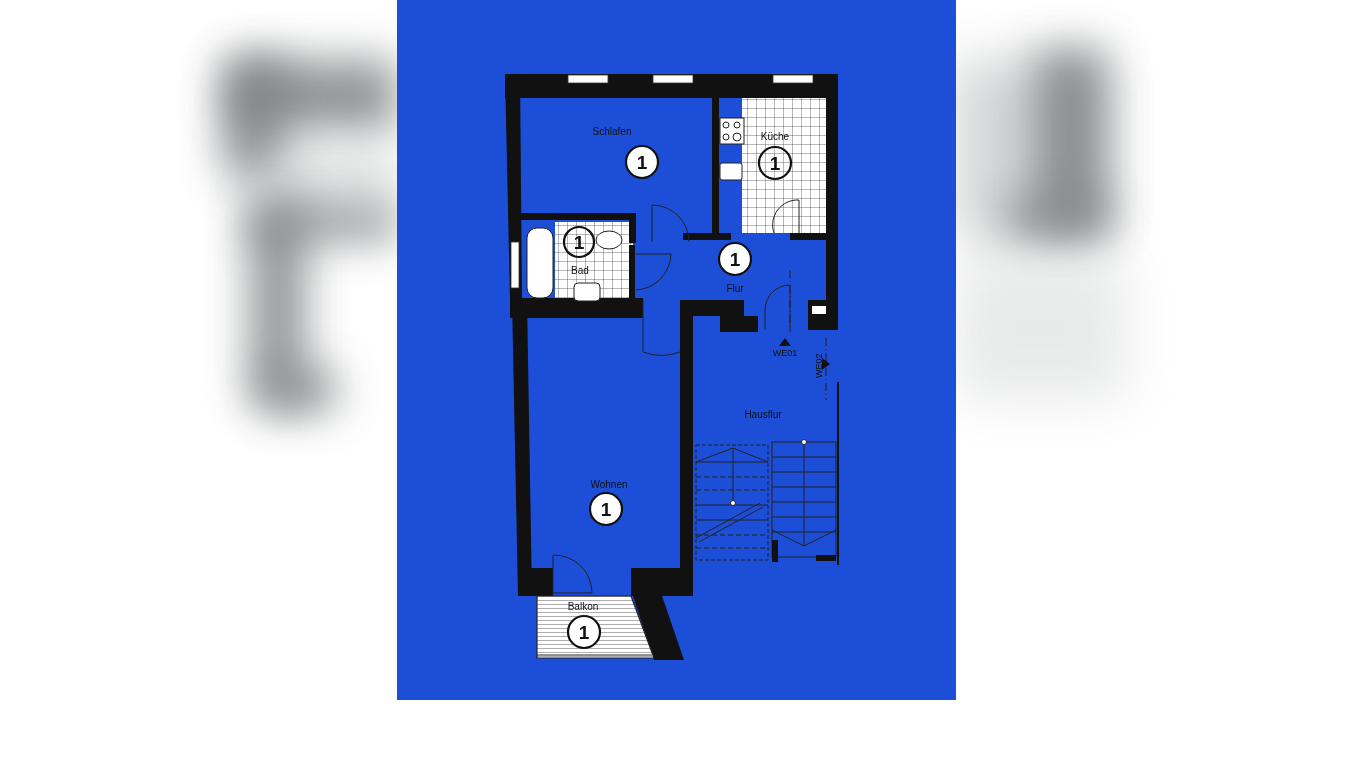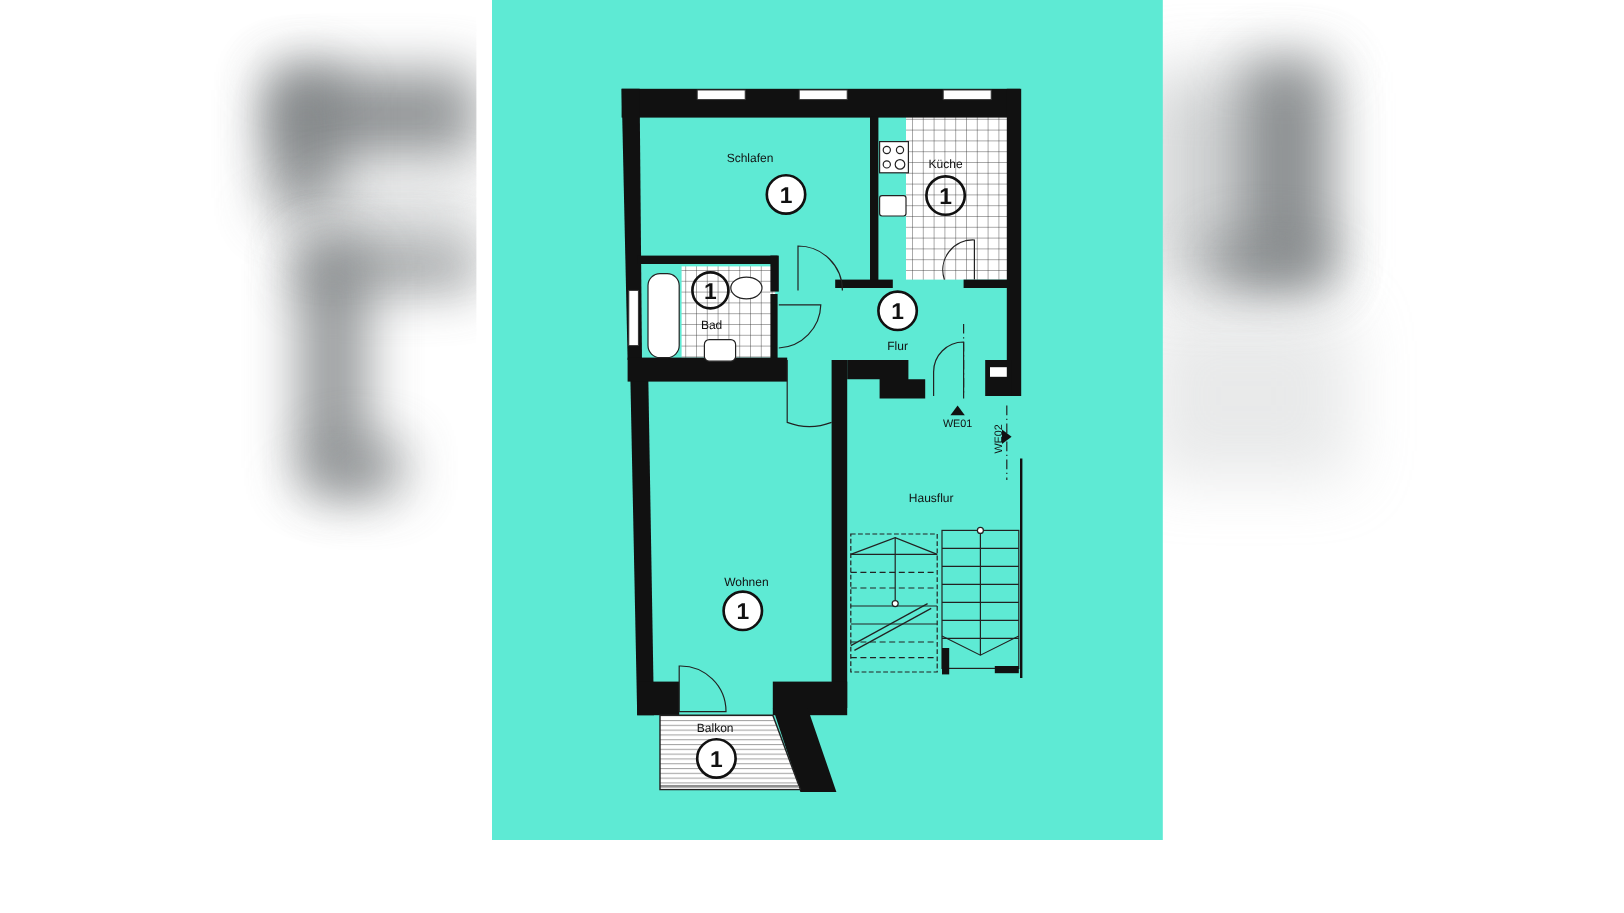--- a/index.html
+++ b/index.html
@@ -12,21 +12,21 @@
       position: absolute; top: 0; height: 761px; overflow: hidden;
       background: #ffffff;
     }
     .blur-side.left { left: 0; width: 397px; }
     .blur-side.right { left: 956px; width: 397px; }
     .blur-shape {
       position: absolute; background: #7d8183; filter: blur(22px); opacity: 0.85;
     }
     .blur-light { position: absolute; background: #bfc2c3; filter: blur(26px); opacity: 0.7; }
     .center-panel {
-      position: absolute; left: 410px; top: 0; width: 559px; height: 700px; background: #5eead4;
+      position: absolute; left: 397px; top: 0; width: 559px; height: 700px; background: #1d4ed8;
     }
     .plan-svg { position: absolute; left: 0; top: 0; }
     .room-label {
       font-family: "Liberation Sans", sans-serif; font-size: 10px; fill: #111;
     }
     .unit-num {
       font-family: "Liberation Sans", sans-serif; font-size: 19px; font-weight: bold; fill: #111;
     }
     .marker-label {
       font-family: "Liberation Sans", sans-serif; font-size: 9px; fill: #111;

